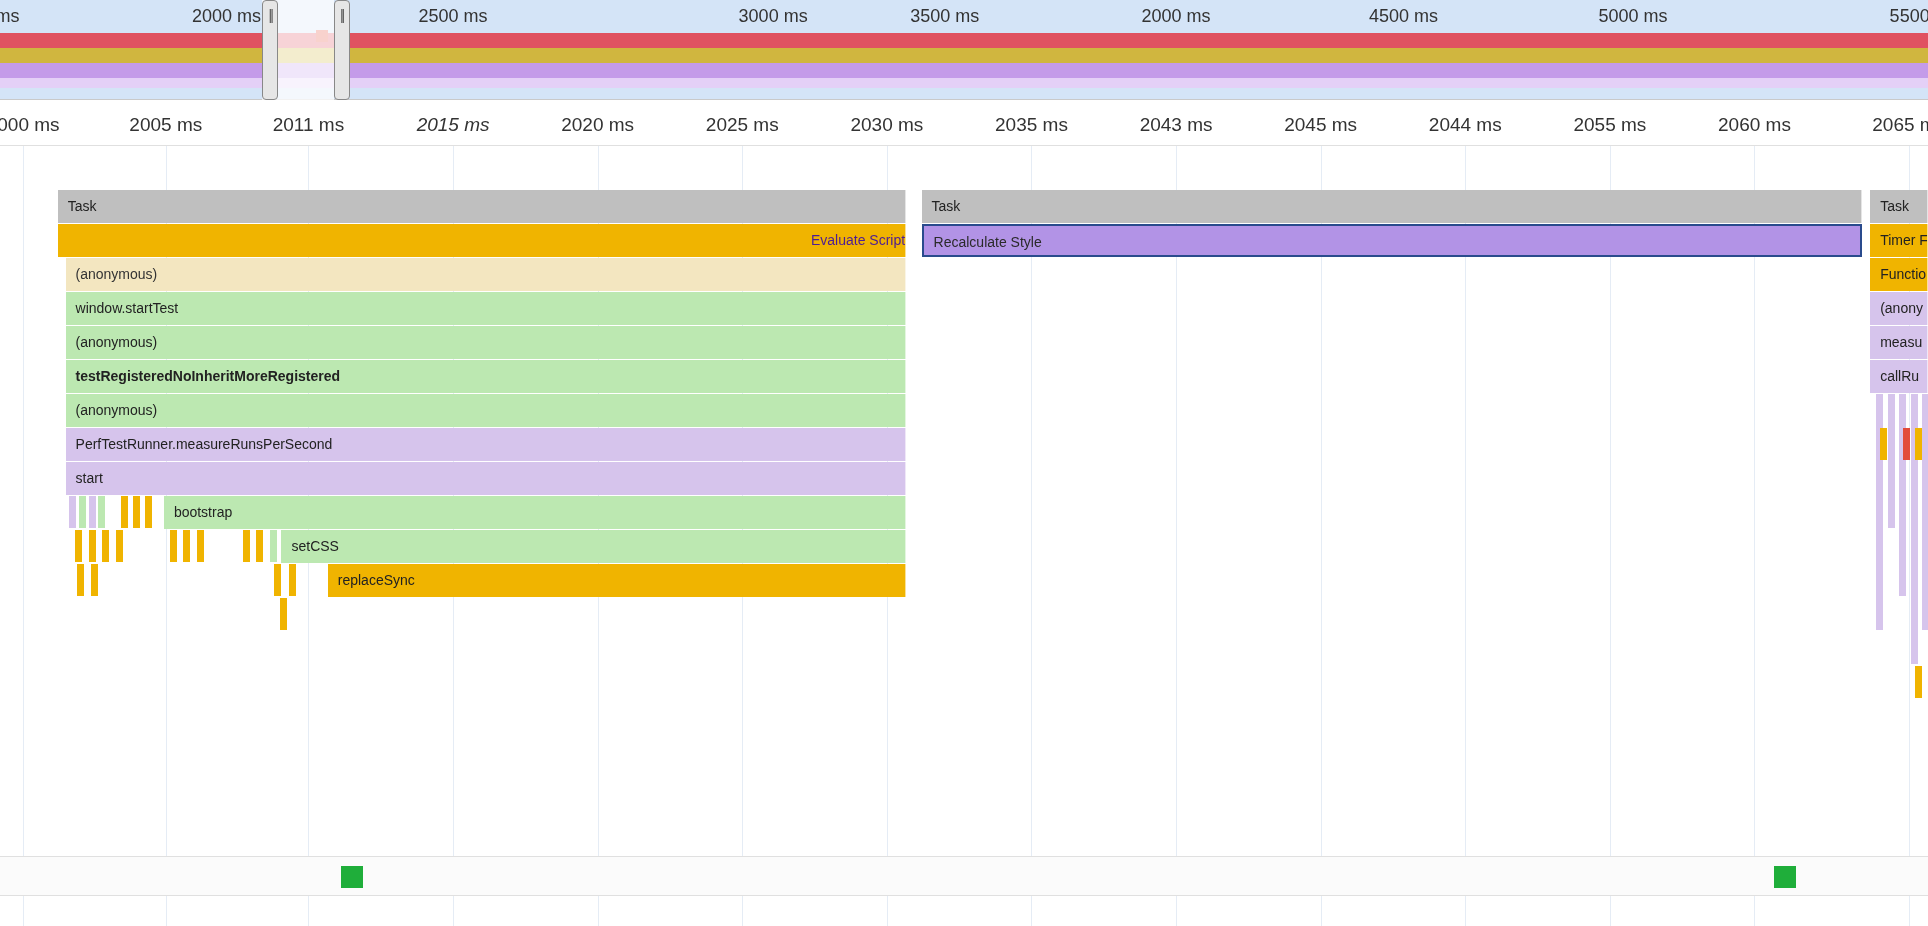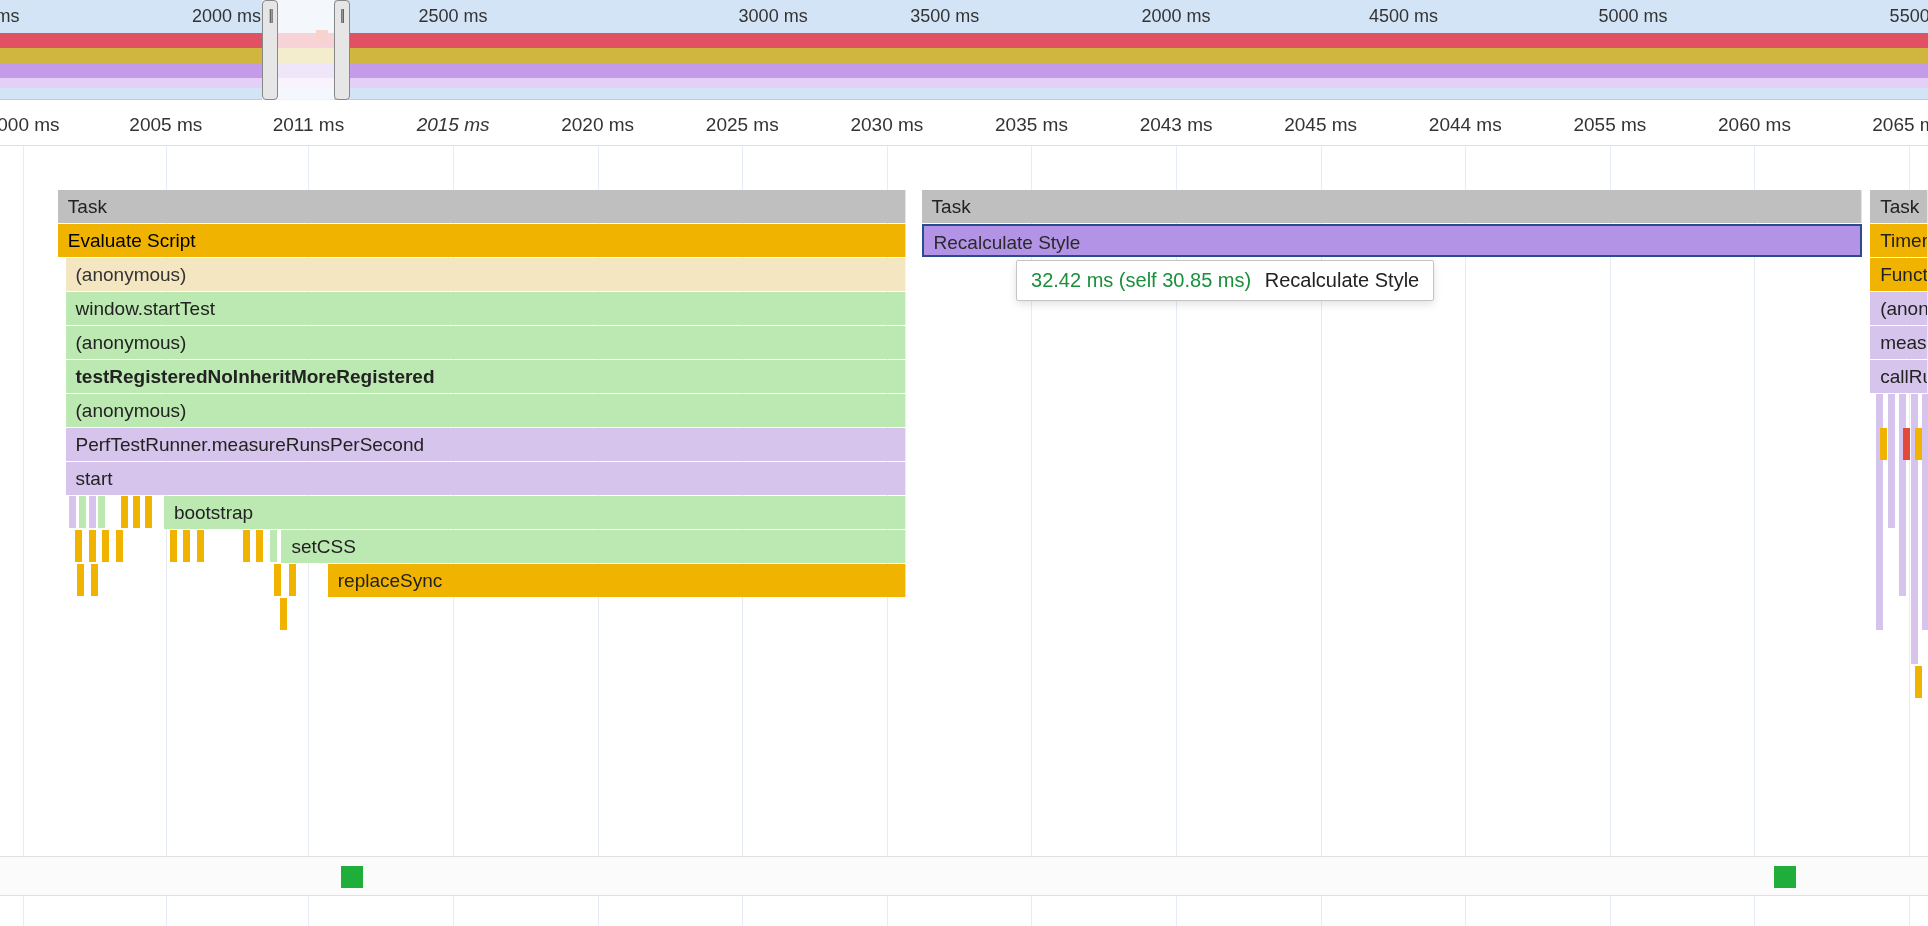--- a/index.html
+++ b/index.html
@@ -85,30 +85,30 @@
 
 
 .flame {
   position: relative;
   height: 780px;
   background: #fff;
 }
 .bar {
   position: absolute;
   height: 33px;
-  font-size: 19px;
+  font-size: 14px;
   line-height: 33px;
   padding-left: 10px;
   white-space: nowrap;
   overflow: hidden;
   border-right: 1px solid rgba(255,255,255,0.6);
   z-index: 2;
 }
 .c-task   { background: #bfbfbf; color: #222; }
-.c-script { background: #f0b400; color: #000000; }
+.c-script { background: #f0b400; color: #4c1d95; text-align: right; }
 .c-beige  { background: #f3e6c0; color: #333; }
 .c-green  { background: #bce8b1; color: #222; }
 .c-purple { background: #d6c4ec; color: #222; }
 .c-yellow { background: #f0b400; color: #222; }
 .c-recalc {
   background: #b293e6;
   color: #2a2a2a;
   border: 2px solid #2a4b8d;
 }
 .thin {
@@ -264,23 +264,19 @@
       <div class="thin" style="top: 248px; left: 97.9%; height: 134px; background: rgb(214, 196, 236);"></div>
       <div class="thin" style="top: 248px; left: 98.5%; height: 202px; background: rgb(214, 196, 236);"></div>
       <div class="thin" style="top: 248px; left: 99.1%; height: 270px; background: rgb(214, 196, 236);"></div>
       <div class="thin" style="top: 248px; left: 99.7%; height: 236px; background: rgb(214, 196, 236);"></div>
       <div class="thin" style="top: 282px; left: 97.5%; height: 32px; background: rgb(240, 180, 0);"></div>
       <div class="thin" style="top: 282px; left: 98.7%; height: 32px; background: rgb(226, 75, 59);"></div>
       <div class="thin" style="top: 282px; left: 99.3%; height: 32px; background: rgb(240, 180, 0);"></div>
       <div class="thin" style="top: 520px; left: 99.3%; height: 32px; background: rgb(240, 180, 0);"></div>
     </div>
 
-  <div class="tooltip" id="tooltip" style="left: 52.7%; top: 114px;">
-    <span class="tt-time">32.42 ms (self 30.85 ms)</span>
-    <span>Recalculate Style</span>
-  </div>
 
   <div class="bottom-strip"></div>
   <div id="flame-markers">
       <div class="marker" style="left: 17.7%; bottom: 38px;"></div>
       <div class="marker" style="left: 92%; bottom: 38px;"></div>
     </div>
 </div>
 
 </body></html>

